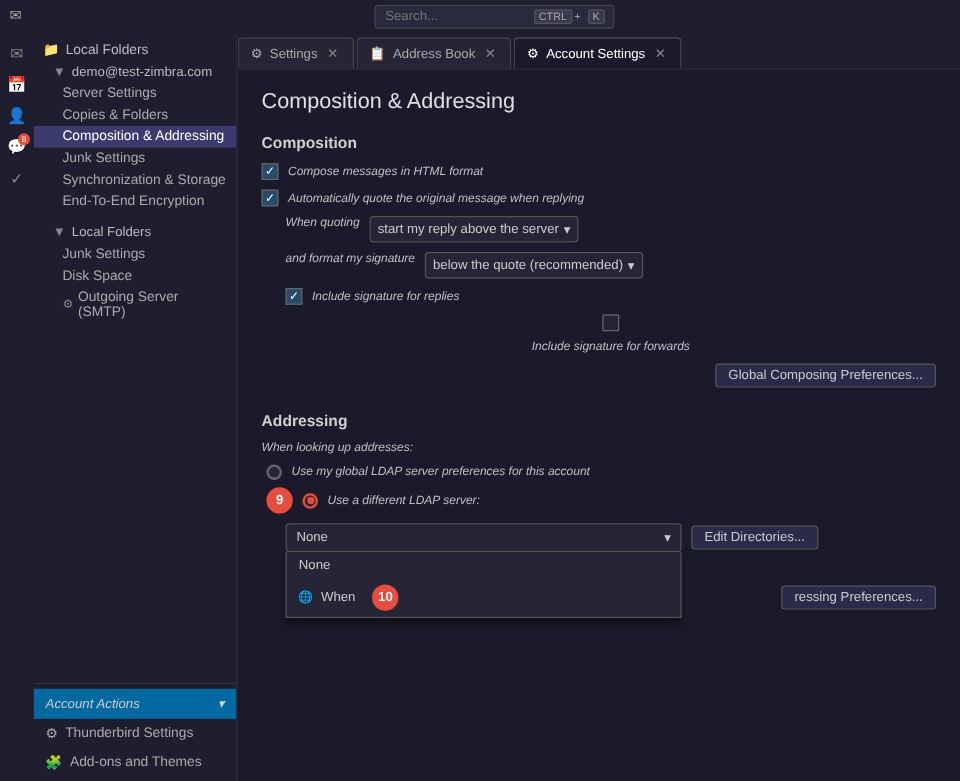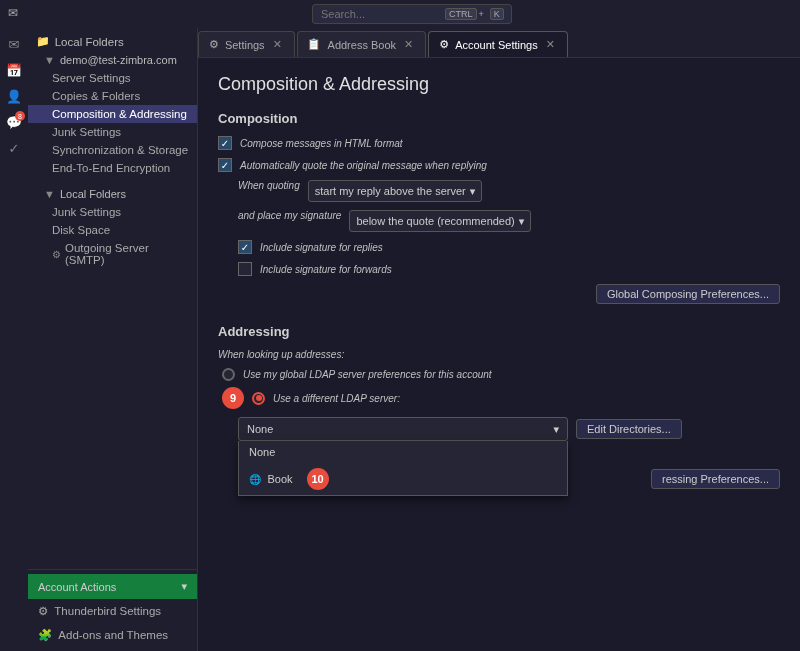--- a/index.html
+++ b/index.html
@@ -143,26 +143,27 @@
     .sidebar-bottom {
       margin-top: auto;
       border-top: 1px solid #333;
       padding: 4px 0;
     }
     .account-actions-btn {
       display: flex;
       align-items: center;
       justify-content: space-between;
       padding: 6px 10px;
-      background: #15803d;
+      background: #0369a1;
       border: none;
       color: #ccc;
       cursor: pointer;
       font-size: 11px;
       width: 100%;
+      font-style: italic;
     }
     .sidebar-settings-item {
       display: flex;
       align-items: center;
       padding: 5px 10px;
       color: #aaa;
       cursor: pointer;
       font-size: 11.5px;
       gap: 6px;
     }
@@ -528,33 +529,33 @@
 
       <div class="indent-row">
         <span class="label-text">When quoting</span>
         <div class="select-dropdown">
           <span>start my reply above the server</span>
           <span>▾</span>
         </div>
       </div>
 
       <div class="indent-row">
-        <span class="label-text">and place my signature</span>
+        <span class="label-text">and format my signature</span>
         <div class="select-dropdown">
           <span>below the quote (recommended)</span>
           <span>▾</span>
         </div>
       </div>
 
       <div class="checkbox-row" style="margin-left:20px;">
         <div class="checkbox-custom checked"></div>
         <span class="label-text">Include signature for replies</span>
       </div>
 
-      <div class="checkbox-row" style="margin-left:20px;">
+      <div class="checkbox-row" style="margin-left:20px;flex-direction:column;">
         <div class="checkbox-custom unchecked"></div>
         <span class="label-text">Include signature for forwards</span>
       </div>
 
       <div style="display:flex; justify-content:flex-end; margin-bottom:16px;">
         <button class="btn">Global Composing Preferences...</button>
       </div>
 
       <div class="addressing-section">
         <div class="section-label">Addressing</div>
@@ -577,21 +578,21 @@
               <span>None</span>
               <span>▾</span>
             </div>
 
             <div class="dropdown-list">
               <div class="dropdown-option">
                 <span>None</span>
               </div>
               <div class="dropdown-option" style="display:flex;align-items:center;gap:6px;">
                 <span class="globe-icon">🌐</span>
-                <span>Book</span>
+                <span>When</span>
 
                 <div class="step-badge" style="margin-left:8px;">10</div>
               </div>
             </div>
           </div>
           <button class="btn">Edit Directories...</button>
         </div>
 
         <div style="display:flex; justify-content:flex-end; margin-top:28px;">
           <button class="btn">ressing Preferences...</button>

